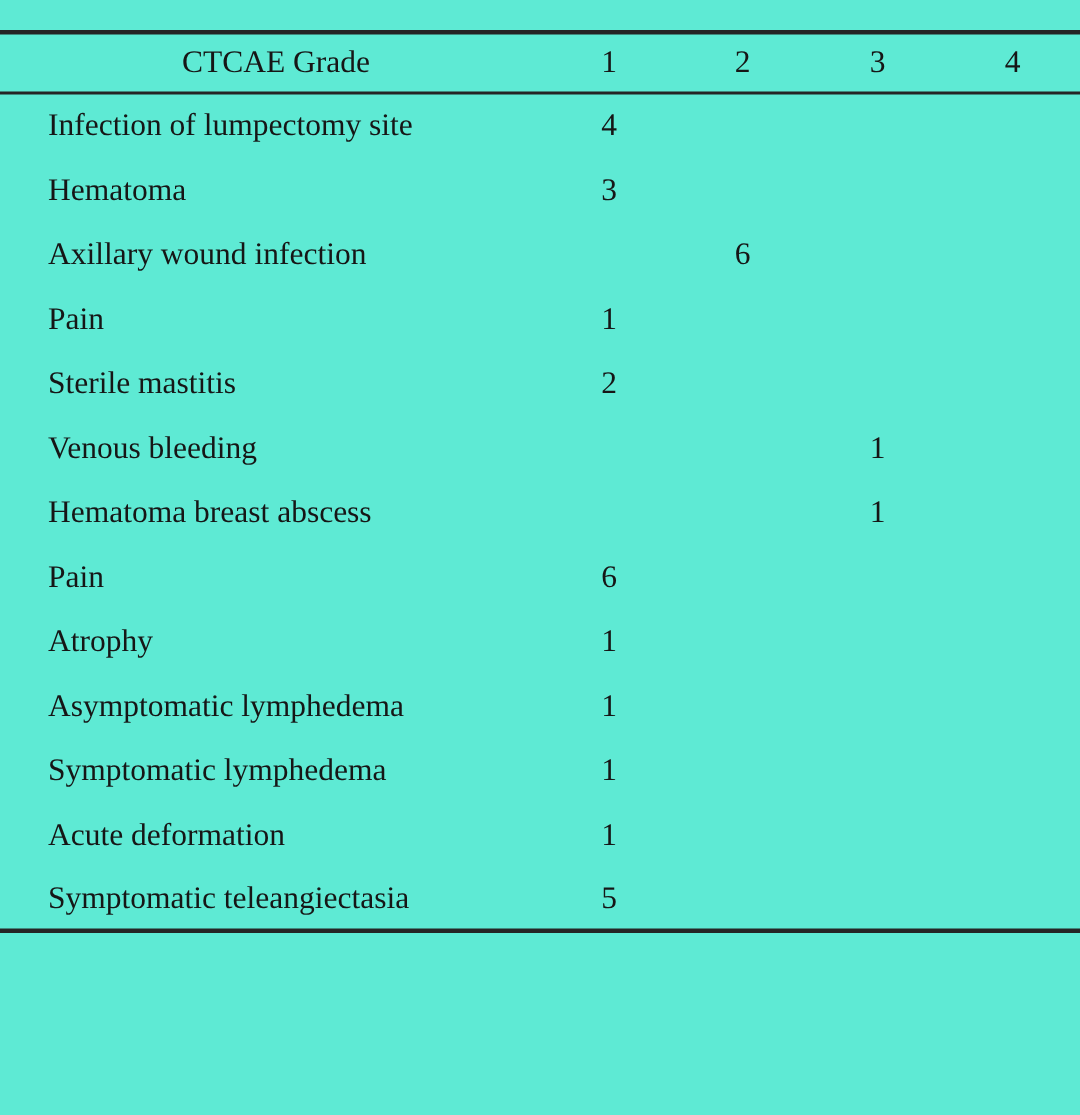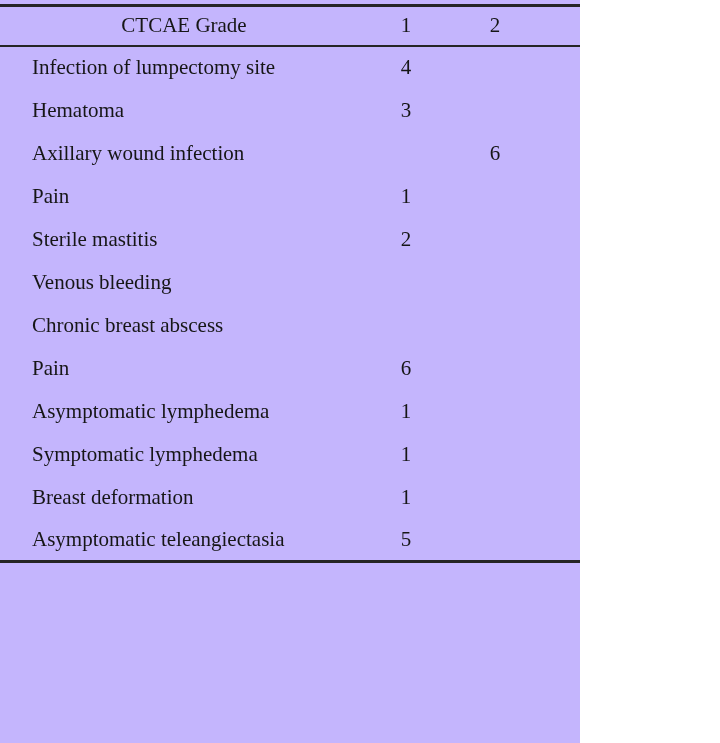--- a/index.html
+++ b/index.html
@@ -1,25 +1,25 @@
 <!DOCTYPE html>
 <html><head>
 <meta charset="utf-8">
 <style>
   html, body {
     margin: 0;
     padding: 0;
     background: #ffffff;
   }
   .page {
-    width: 580px;
+    width: 720px;
     height: 743px;
-    background: #c4b5fd;
+    background: #5eead4;
     box-sizing: border-box;
-    padding-top: 4px;
+    padding-top: 20px;
     overflow: hidden;
   }
   table.ctcae-table {
     width: 720px;
     border-collapse: collapse;
     table-layout: fixed;
     font-family: "Liberation Serif", "DejaVu Serif", serif;
     font-size: 21px;
     color: #161616;
     border-top: 3px solid #252525;
@@ -115,56 +115,63 @@
         <td class="val"></td>
       </tr>
       <tr class="item-row">
         <td class="label">Venous bleeding</td>
         <td class="val"></td>
         <td class="val"></td>
         <td class="val">1</td>
         <td class="val"></td>
       </tr>
       <tr class="item-row">
-        <td class="label">Chronic breast abscess</td>
+        <td class="label">Hematoma breast abscess</td>
         <td class="val"></td>
         <td class="val"></td>
         <td class="val">1</td>
         <td class="val"></td>
       </tr>
       <tr class="item-row">
         <td class="label">Pain</td>
         <td class="val">6</td>
+        <td class="val"></td>
+        <td class="val"></td>
+        <td class="val"></td>
+      </tr>
+      <tr class="item-row">
+        <td class="label">Atrophy</td>
+        <td class="val">1</td>
         <td class="val"></td>
         <td class="val"></td>
         <td class="val"></td>
       </tr>
       <tr class="item-row">
         <td class="label">Asymptomatic lymphedema</td>
         <td class="val">1</td>
         <td class="val"></td>
         <td class="val"></td>
         <td class="val"></td>
       </tr>
       <tr class="item-row">
         <td class="label">Symptomatic lymphedema</td>
         <td class="val">1</td>
         <td class="val"></td>
         <td class="val"></td>
         <td class="val"></td>
       </tr>
       <tr class="item-row">
-        <td class="label">Breast deformation</td>
+        <td class="label">Acute deformation</td>
         <td class="val">1</td>
         <td class="val"></td>
         <td class="val"></td>
         <td class="val"></td>
       </tr>
       <tr class="item-row">
-        <td class="label">Asymptomatic teleangiectasia</td>
+        <td class="label">Symptomatic teleangiectasia</td>
         <td class="val">5</td>
         <td class="val"></td>
         <td class="val"></td>
         <td class="val"></td>
       </tr>
     </tbody>
   </table>
 </div>
 
 </body></html>

